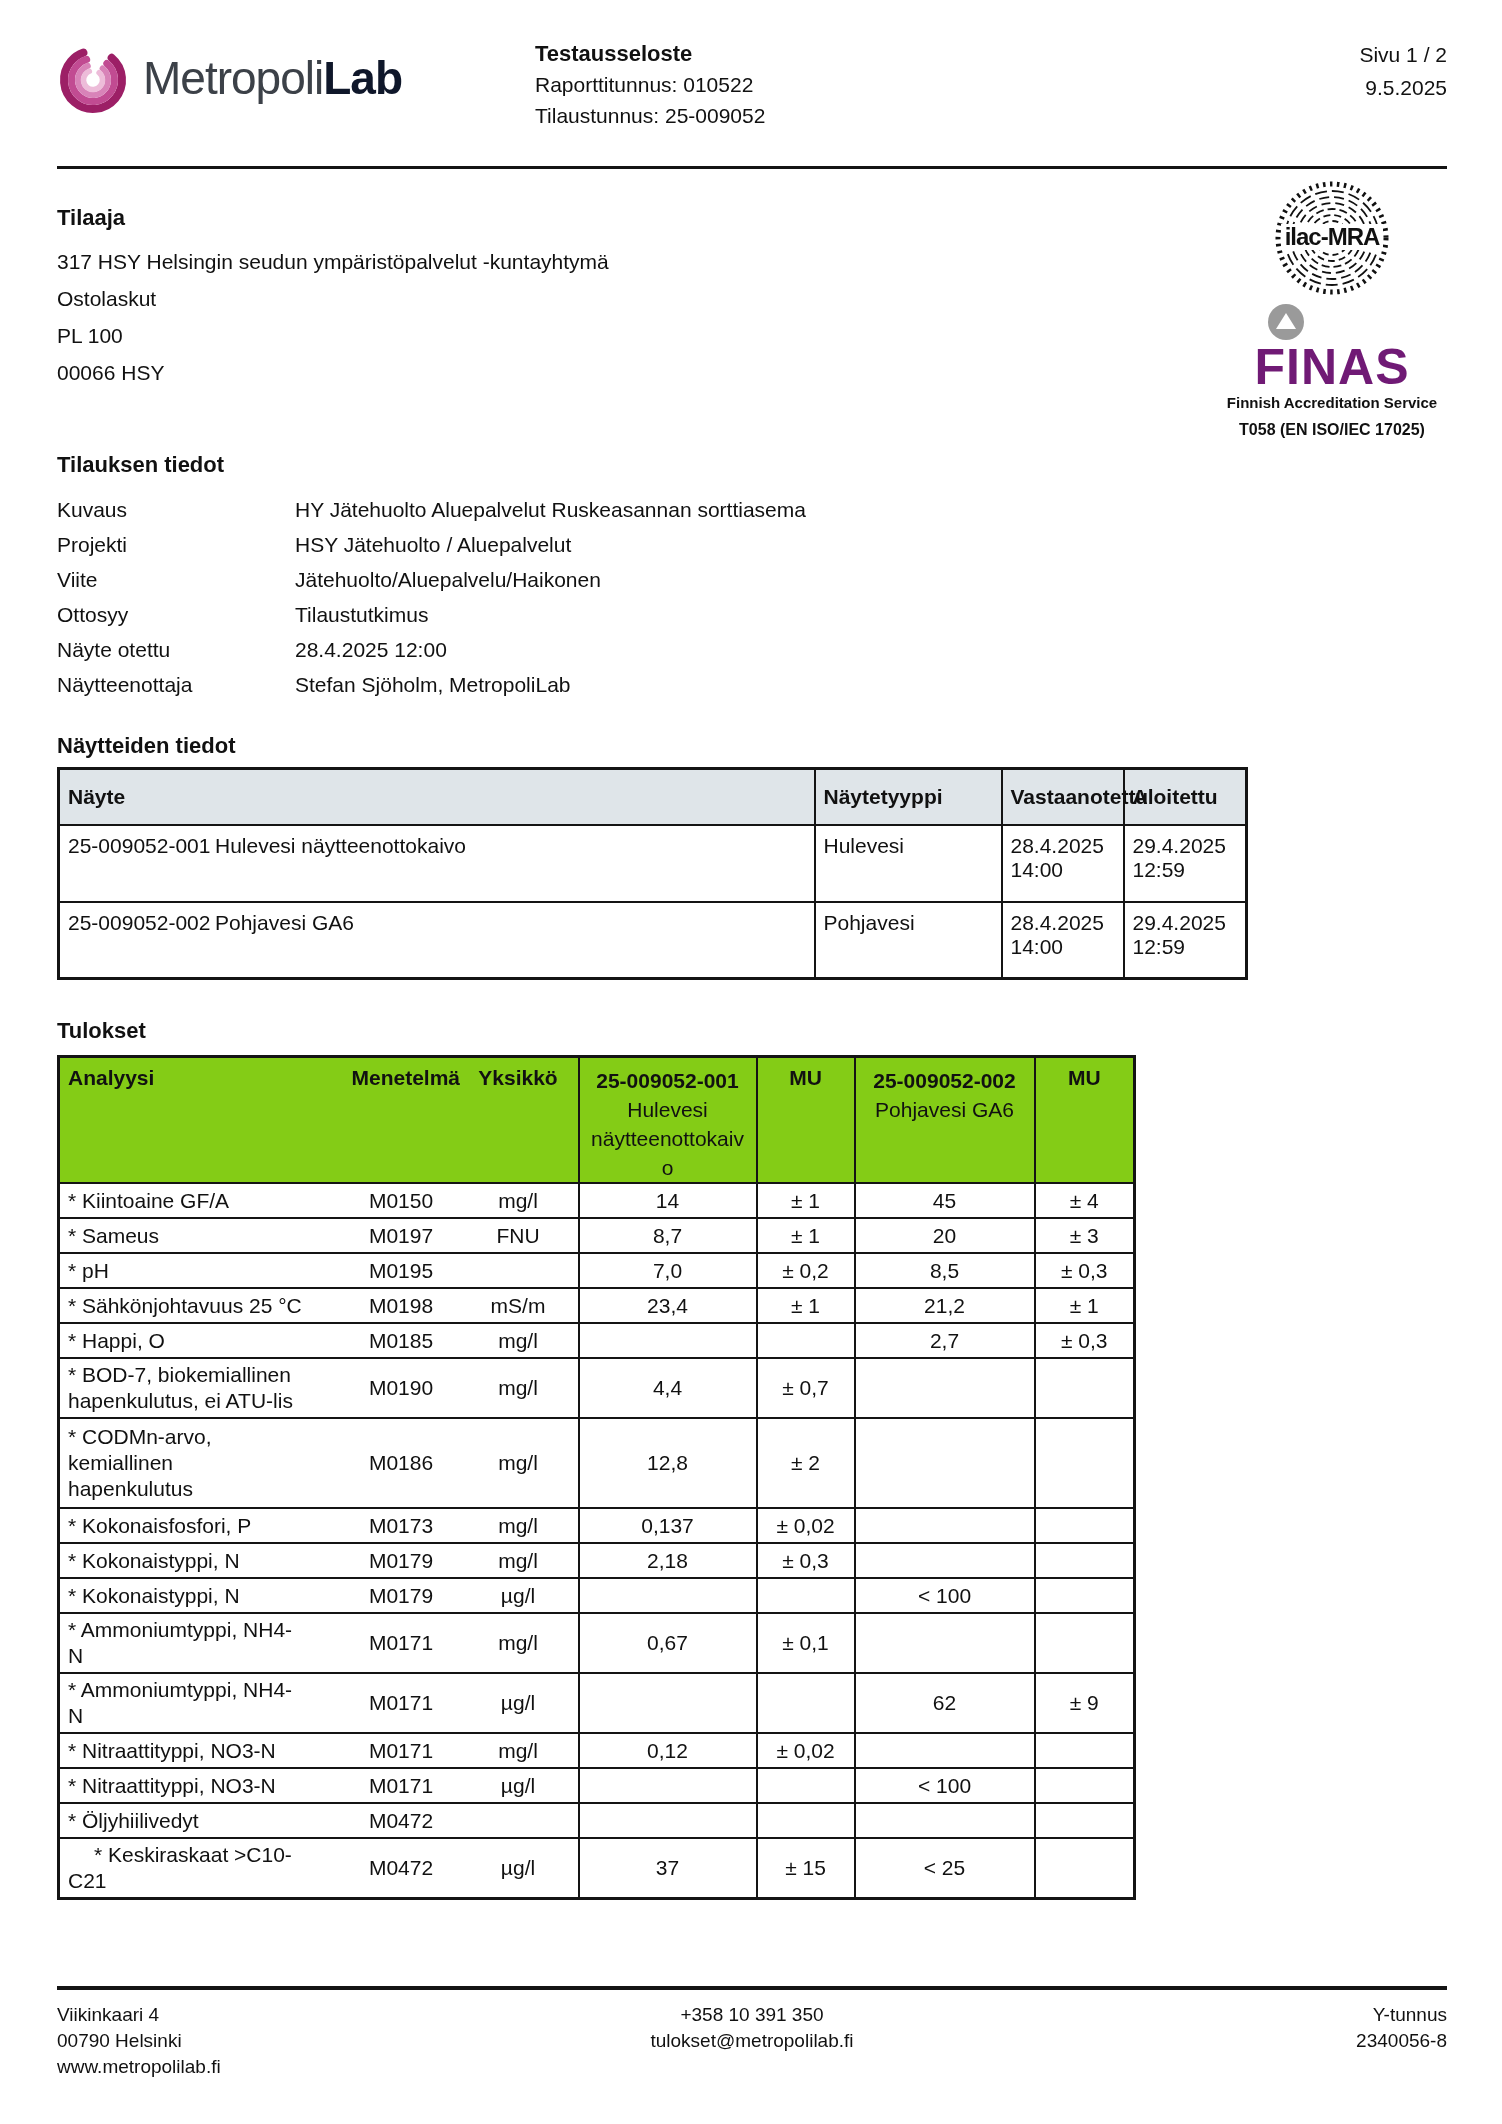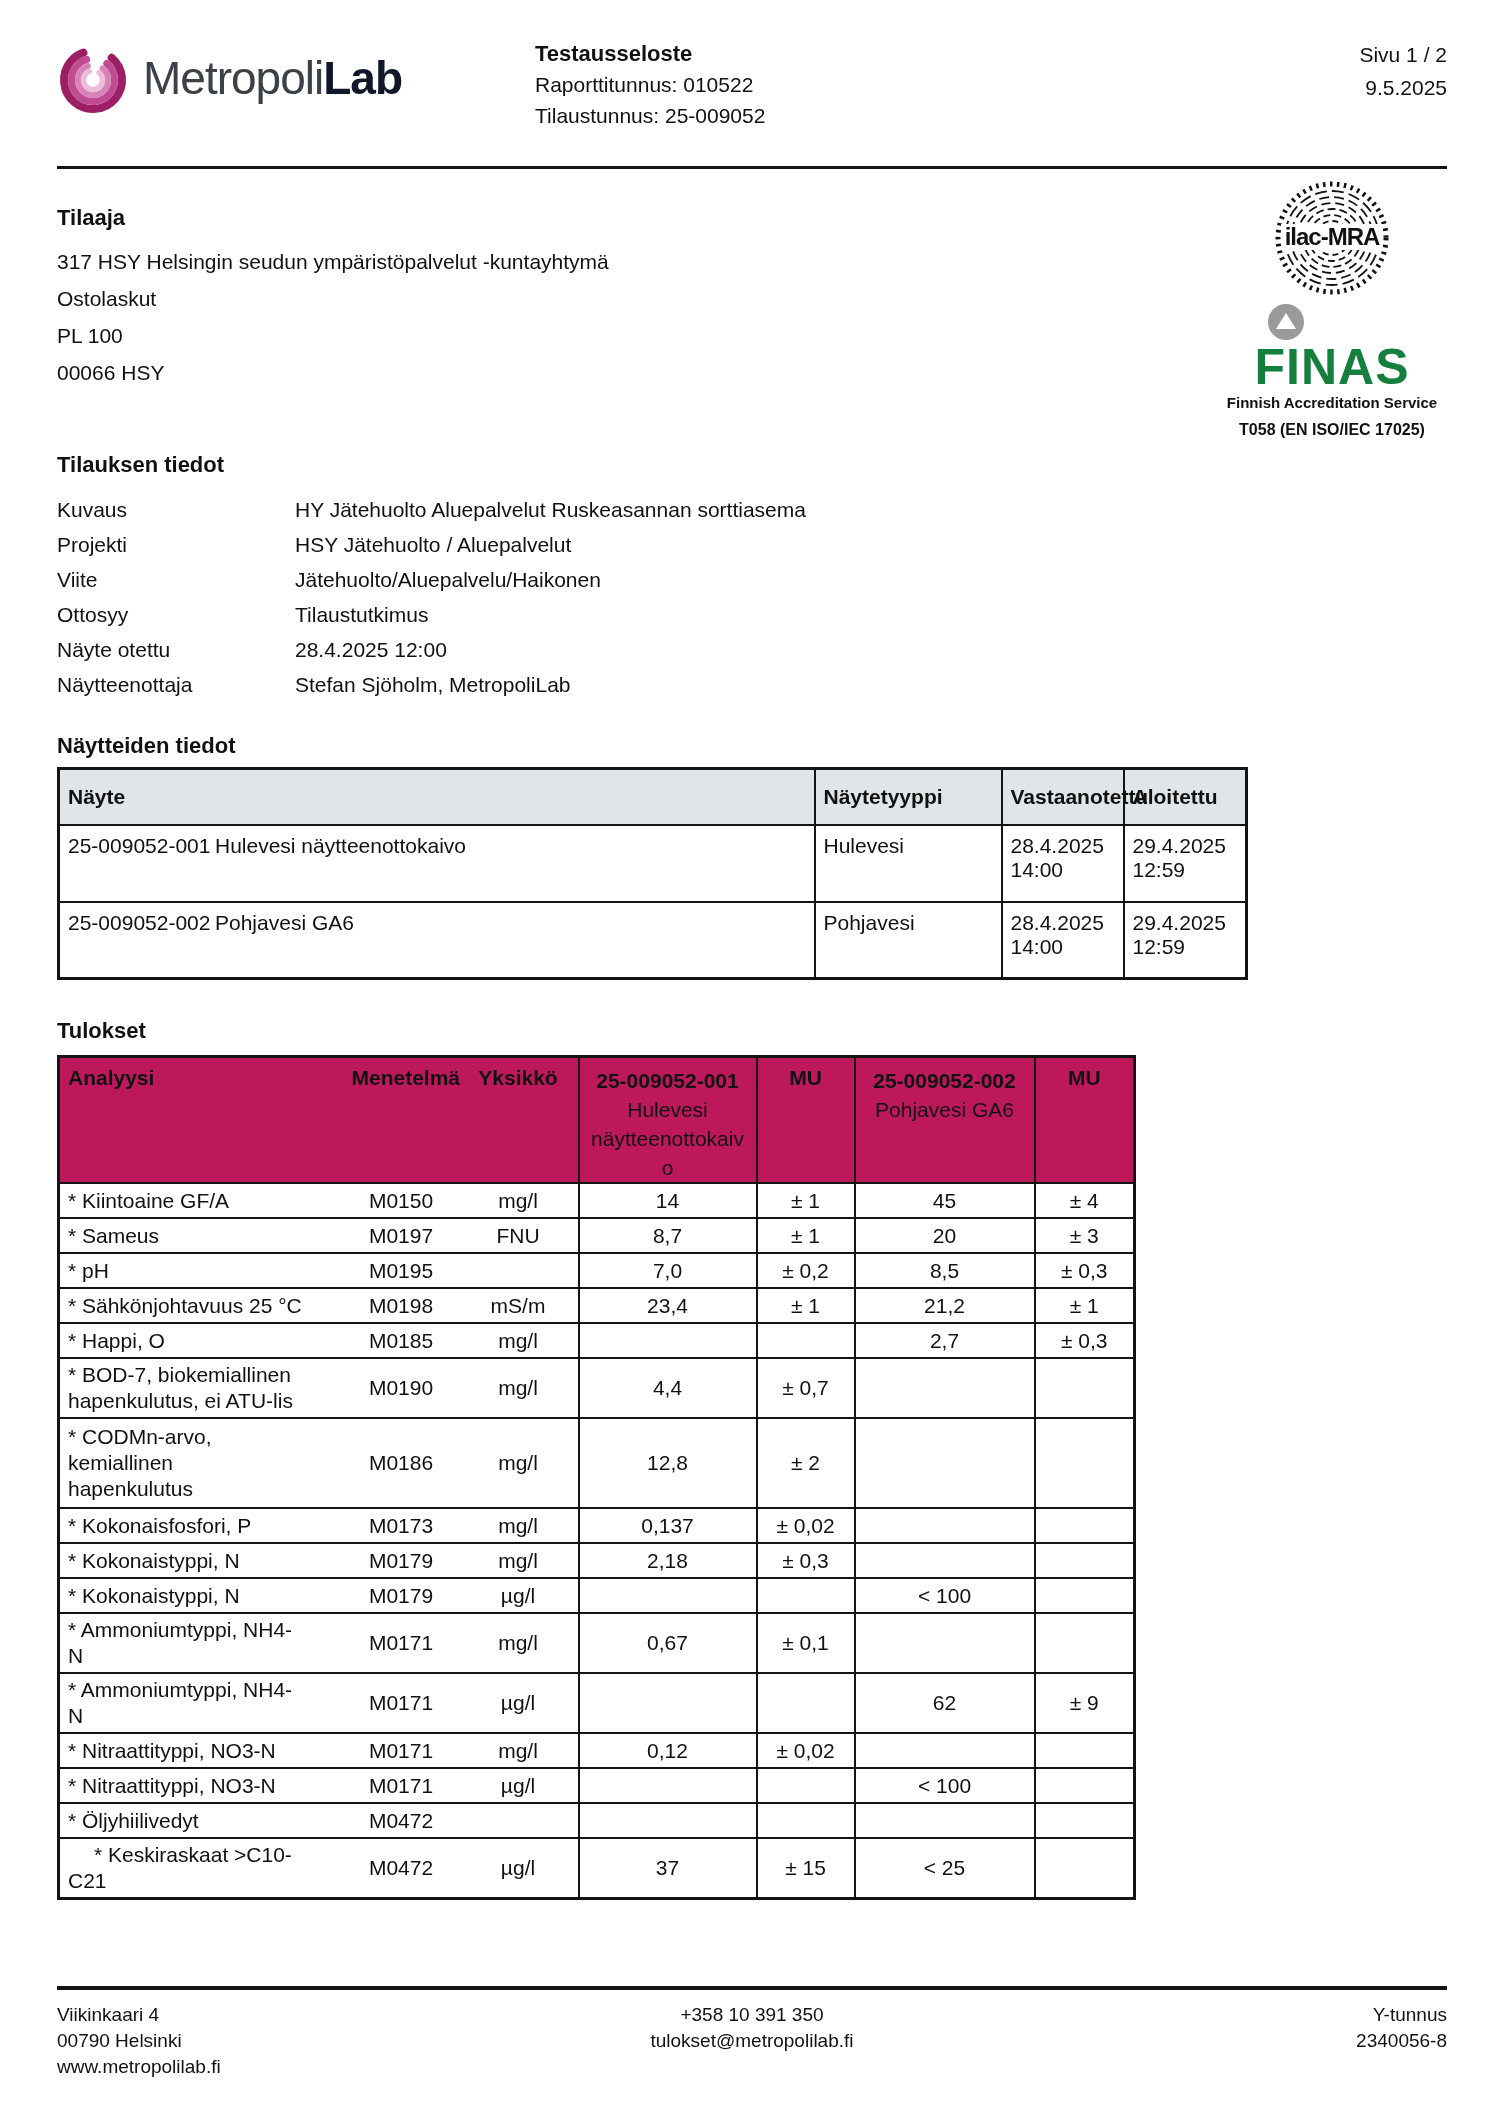--- a/index.html
+++ b/index.html
@@ -24,21 +24,21 @@
   .customer { position:absolute; left:57px; top:205px; font-size:21px; }
   .sec-heading { font-weight:bold; font-size:22px; }
   .customer .sec-heading { margin-bottom:12px; }
   .customer .cust-line { line-height:37px; }
 
   
   .accreditation { position:absolute; right:50px; top:180px; width:240px; text-align:center; }
   .finas-badge { width:36px; height:36px; border-radius:50%; background:#9a9a9a; position:relative; margin:4px auto 0; transform:translateX(-46px); }
   .finas-badge::after { content:""; position:absolute; left:50%; top:50%; transform:translate(-50%,-56%);
       border-left:10px solid transparent; border-right:10px solid transparent; border-bottom:16px solid #fff; }
-  .finas-name { font-size:50px; font-weight:bold; letter-spacing:1px; line-height:1.0; color:#15803d; margin-top:2px; }
+  .finas-name { font-size:50px; font-weight:bold; letter-spacing:1px; line-height:1.0; color:#701a75; margin-top:2px; }
   .finas-sub { font-size:15px; font-weight:bold; margin-top:2px; }
   .finas-code { font-size:16px; font-weight:bold; margin-top:10px; }
 
   
   .order-info { position:absolute; left:57px; top:452px; font-size:21px; }
   .order-info .sec-heading { margin-bottom:14px; }
   .kv-row { display:flex; line-height:35px;align-items:flex-end; }
   .kv-label { width:238px; flex:0 0 238px; }
   .kv-value { white-space:nowrap; }
 
@@ -56,21 +56,21 @@
   .samples-table th { padding:4px 8px; vertical-align:middle; }
   .samples-table td { padding:8px 8px 0 8px; vertical-align:top; height:77px; }
   .s-id { display:inline-block; width:147px; }
   .pre { white-space:pre-line; }
 
   
   .results { position:absolute; left:57px; top:1018px; }
   .results .sec-heading { margin-bottom:11px; }
   .results-table { width:1076px; border:3px solid #141414; }
   .results-table tr { border-bottom:2px solid #141414; }
-  .results-table thead tr { background:#be185d; height:121px; }
+  .results-table thead tr { background:#84cc16; height:121px; }
   .results-table th { padding:8px 8px 0 8px; vertical-align:top; }
   th.c-center, td.c-center { text-align:center; }
   .sample-head { text-align:center; line-height:29px; }
   .sample-head .sid { font-weight:bold; display:block; }
   .sample-head .sname { font-weight:normal; display:block; white-space:pre-line; }
   .results-table td { vertical-align:middle; line-height:26px; padding:3px 6px; }
   td.c-a { text-align:left; padding-left:8px; white-space:pre-line; }
   td.c-a.indent { text-indent:26px; }
   td.c-m, td.c-u, td.c-v, td.c-mu { text-align:center; }
   tr.h1 td { height:35px; }

